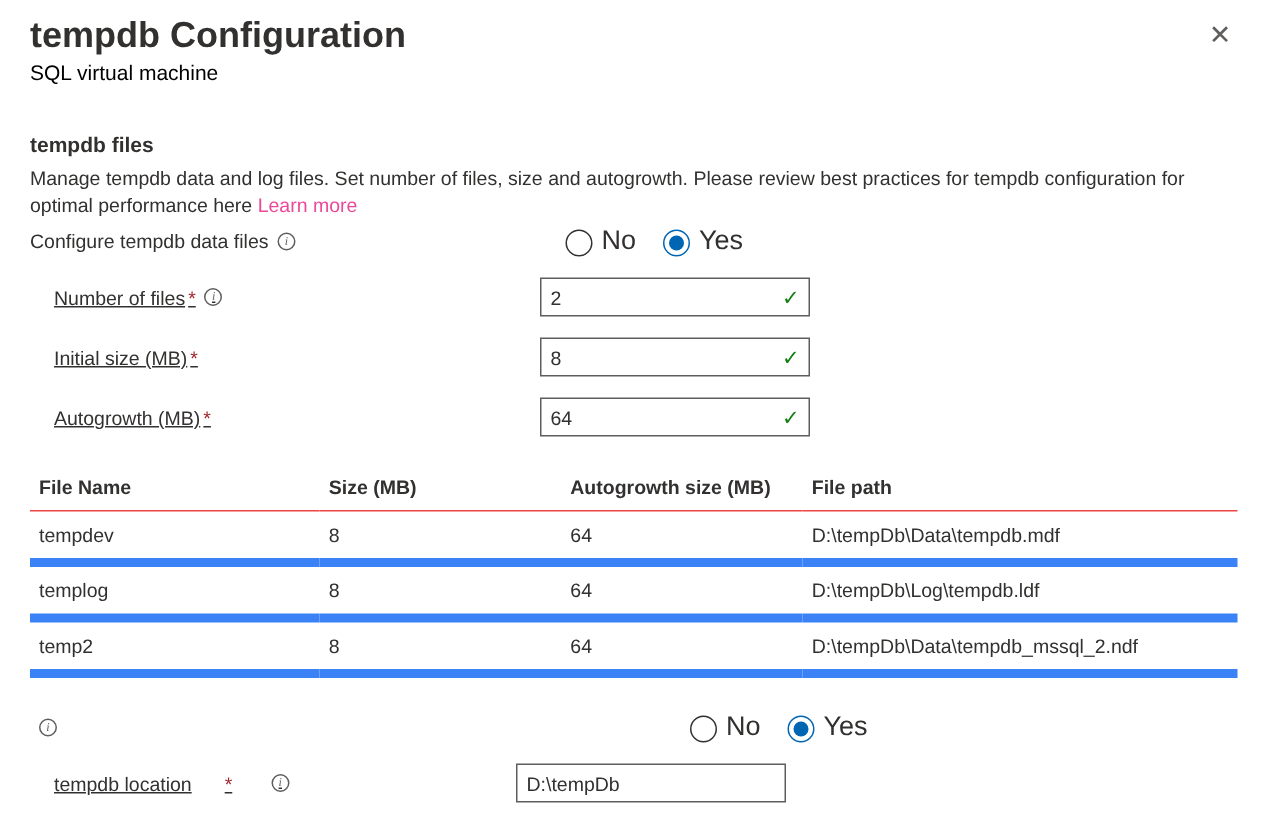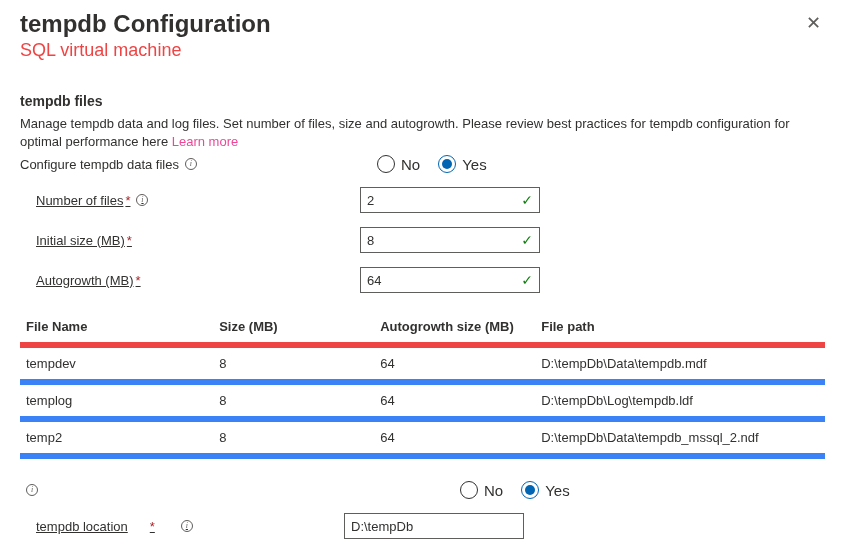--- a/index.html
+++ b/index.html
@@ -21,22 +21,22 @@
     display: flex;
     align-items: flex-start;
     justify-content: space-between;
   }
   h1 {
     font-size: 24px;
     font-weight: 600;
     margin: 0;
   }
   .subtitle {
-    font-size: 18px;
-    color: #ef4444;
+    font-size: 14px;
+    color: #000000;
     margin: 2px 0 0 0;
   }
   .close-x {
     font-size: 18px;
     line-height: 1;
     color: #605e5c;
     cursor: pointer;
     padding: 4px;
     font-weight: 300;
   }
@@ -84,23 +84,23 @@
     font-style: italic;
     font-family: Georgia, serif;
   }
   .radio-group {
     display: flex;
     align-items: center;
     gap: 18px;
   }
   .radio-opt {
     display: flex;
-    align-items: center;
+    align-items: flex-end;
     gap: 6px;
-    font-size: 15px;
+    font-size: 18px;
     cursor: pointer;
   }
   .radio {
     width: 18px; height: 18px;
     border: 1px solid #323130;
     border-radius: 50%;
     display: inline-flex;
     align-items: center;
     justify-content: center;
   }
@@ -130,21 +130,21 @@
     width: 100%;
     border-collapse: collapse;
     margin-top: 18px;
     table-layout: fixed;
   }
   th {
     text-align: left;
     font-weight: 600;
     font-size: 13px;
     padding: 8px 6px;
-    border-bottom: 6px solid #ef4444;
+    border-bottom: 1px solid #ef4444;
   }
   td {
     font-size: 13px;
     padding: 8px 6px;
     border-bottom: 6px solid #3b82f6;
   }
   col.c1 { width: 24%; }
   col.c2 { width: 20%; }
   col.c3 { width: 20%; }
   col.c4 { width: 36%; }

